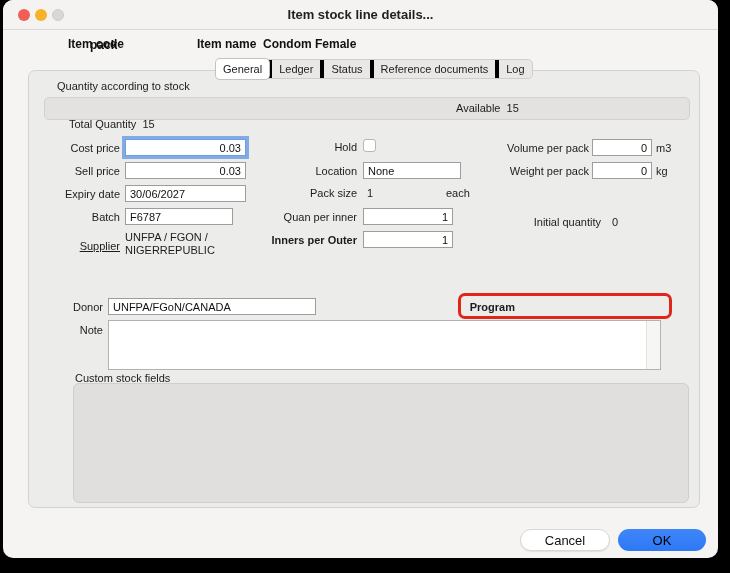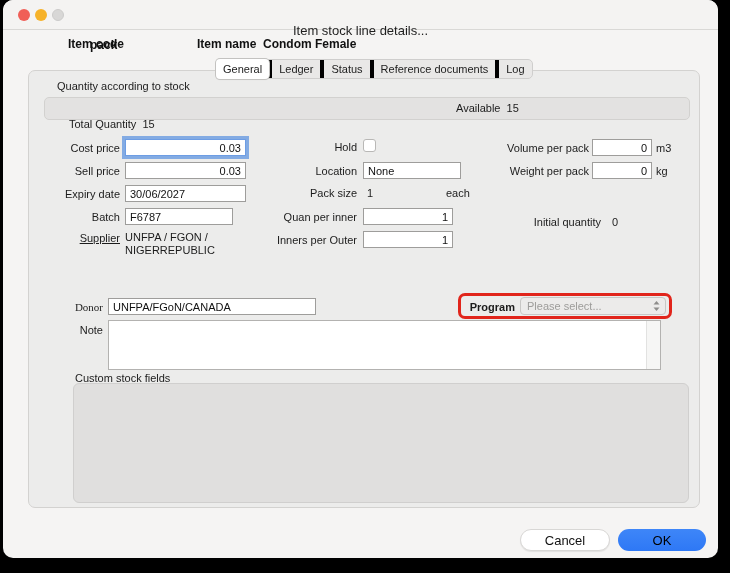--- a/index.html
+++ b/index.html
@@ -18,22 +18,22 @@
   
   .titlebar {
     position:absolute; left:0; top:0; right:0; height:30px;
     background:#f4f3f2; border-bottom:1px solid #d9d8d6;
   }
   .traffic { position:absolute; top:9px; width:12px; height:12px; border-radius:50%; }
   .t-red    { left:15px; background:#f05f57; }
   .t-yellow { left:32px; background:#f6b229; }
   .t-gray   { left:49px; background:#d8d7d6; border:1px solid #cccbca; }
   .win-title {
-    position:absolute; left:0; right:0; top:16px; height:30px; line-height:30px;
-    text-align:center; font-size:13px; font-weight:normal; color:#1f1f1f;
+    position:absolute; left:0; right:0; top:0; height:30px; line-height:30px;
+    text-align:center; font-size:13px; font-weight:bold; color:#1f1f1f;
   }
   
   .hdr-lbl { position:absolute; font-size:12px; font-weight:bold; color:#111; }
   
   .tabbar {
     position:absolute; left:213px; top:59px; height:20px;
     display:inline-flex; align-items:stretch;
     background:#e9e8e7; border:1px solid #cfcecd; border-radius:5px;
     font-size:11px; color:#1c1c1c; z-index:5;
   }
@@ -153,62 +153,55 @@
 
   <div class="lbl" style="left:22px; top:165px; width:95px;">Sell price</div>
   <input class="inp num" style="left: 122px; top: 162px; width: 121px;" value="0.03">
 
   <div class="lbl" style="left:22px; top:188px; width:95px;">Expiry date</div>
   <input class="inp" style="left: 122px; top: 185px; width: 121px;" value="30/06/2027">
 
   <div class="lbl" style="left:22px; top:211px; width:95px;">Batch</div>
   <input class="inp" style="left: 122px; top: 208px; width: 108px;" value="F6787">
 
-  <div class="lbl" style="left:22px; top:232px; width:95px;text-decoration:underline;">Supplier</div>
+  <div class="lbl" style="left:22px; top:240px; width:95px;text-decoration:underline;">Supplier</div>
   <div class="txt" style="left:122px; top:231px; width:150px; white-space:normal; line-height:13px;">UNFPA / FGON / NIGERREPUBLIC</div>
 
   <div class="lbl" style="left:244px; top:141px; width:110px;">Hold</div>
   <div class="checkbox" style="left:360px; top:139px;"></div>
 
   <div class="lbl" style="left:244px; top:165px; width:110px;">Location</div>
   <input class="inp" style="left: 360px; top: 162px; width: 98px;" value="None">
 
   <div class="lbl" style="left:244px; top:187px; width:110px;">Pack size</div>
   <div class="txt" style="left:364px; top:187px;">1</div>
   <div class="txt" style="left:443px; top:187px;">each</div>
 
   <div class="lbl" style="left:244px; top:211px; width:110px;">Quan per inner</div>
   <input class="inp num" style="left: 360px; top: 208px; width: 90px;" value="1">
 
-  <div class="lbl" style="left:244px; top:234px; width:110px;">Inners per Outer</div>
+  <div class="lbl" style="left:244px; top:234px; width:110px;font-weight:bold;">Inners per Outer</div>
   <input class="inp num" style="left: 360px; top: 231px; width: 90px;" value="1">
 
   <div class="lbl" style="left:478px; top:142px; width:108px;">Volume per pack</div>
   <input class="inp num" style="left: 589px; top: 139px; width: 60px;" value="0">
   <div class="txt" style="left:653px; top:142px;">m3</div>
 
   <div class="lbl" style="left:478px; top:165px; width:108px;">Weight per pack</div>
   <input class="inp num" style="left: 589px; top: 162px; width: 60px;" value="0">
   <div class="txt" style="left:653px; top:165px;">kg</div>
 
   <div class="lbl" style="left:488px; top:216px; width:110px;">Initial quantity</div>
   <div class="txt" style="left:609px; top:216px;">0</div>
 
-  <div class="lbl" style="left:40px; top:301px; width:60px;font-family:Liberation Serif, serif;">Donor</div>
+  <div class="lbl" style="left:40px; top:301px; width:60px;">Donor</div>
   <input class="inp" style="left: 105px; top: 298px; width: 208px;" value="UNFPA/FGoN/CANADA">
 
   <div class="annotation-red"></div>
   <div class="lbl" style="left:462px; top:301px; width:50px; font-weight:bold;">Program</div>
-  <div class="select">
-    <span class="placeholder">Please select...</span>
-    <svg class="stepper" viewBox="0 0 9 12">
-      <path d="M4.5 1 L7.5 4.5 L1.5 4.5 Z" fill="#8e8d8b"></path>
-      <path d="M4.5 11 L1.5 7.5 L7.5 7.5 Z" fill="#8e8d8b"></path>
-    </svg>
-  </div>
 
   <div class="lbl" style="left:40px; top:324px; width:60px;">Note</div>
   <textarea class="note" style=""></textarea>
   <div class="note-scrollbar"></div>
 
   <div class="txt" style="left:72px; top:372px;">Custom stock fields</div>
   <div class="custom-panel"></div>
 
   <div class="btn btn-ok">OK</div>
   <div class="btn btn-cancel">Cancel</div>

